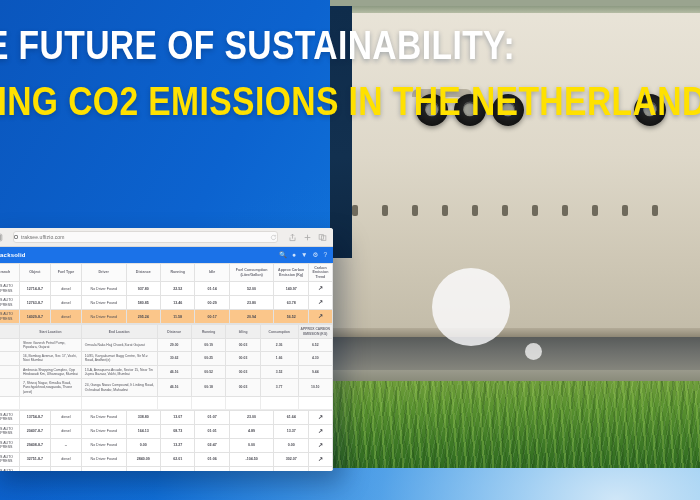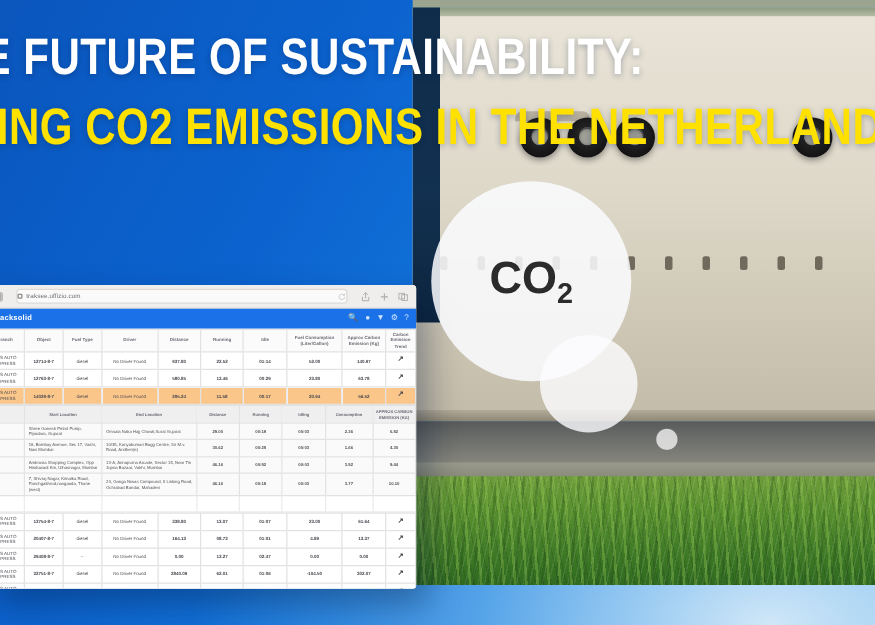--- a/index.html
+++ b/index.html
@@ -255,23 +255,20 @@
       </div>
 
     <div class="grass"></div>
   </div>
 
   <div class="headline">
     <div class="hl-line hl-1">E FUTURE OF SUSTAINABILITY:</div>
     <div class="hl-line hl-2">CKING CO2 EMISSIONS IN THE NETHERLANDS</div>
   </div>
 
-  <div class="bubble" id="bubble-main">
-    <div class="co2"><span>CO</span><sub>2</sub></div>
-  </div>
   <div class="bubble" id="bubble-sm"></div>
   <div class="bubble" id="bubble-xs"></div>
 
   <div class="bottom-band"></div>
 
   <div class="browser">
 
     <div class="browser-chrome">
       <svg class="chrome-ico" viewBox="0 0 16 16">
           <rect x="2" y="2" width="12" height="12" rx="2" fill="none" stroke="#777" stroke-width="1.4"></rect>

